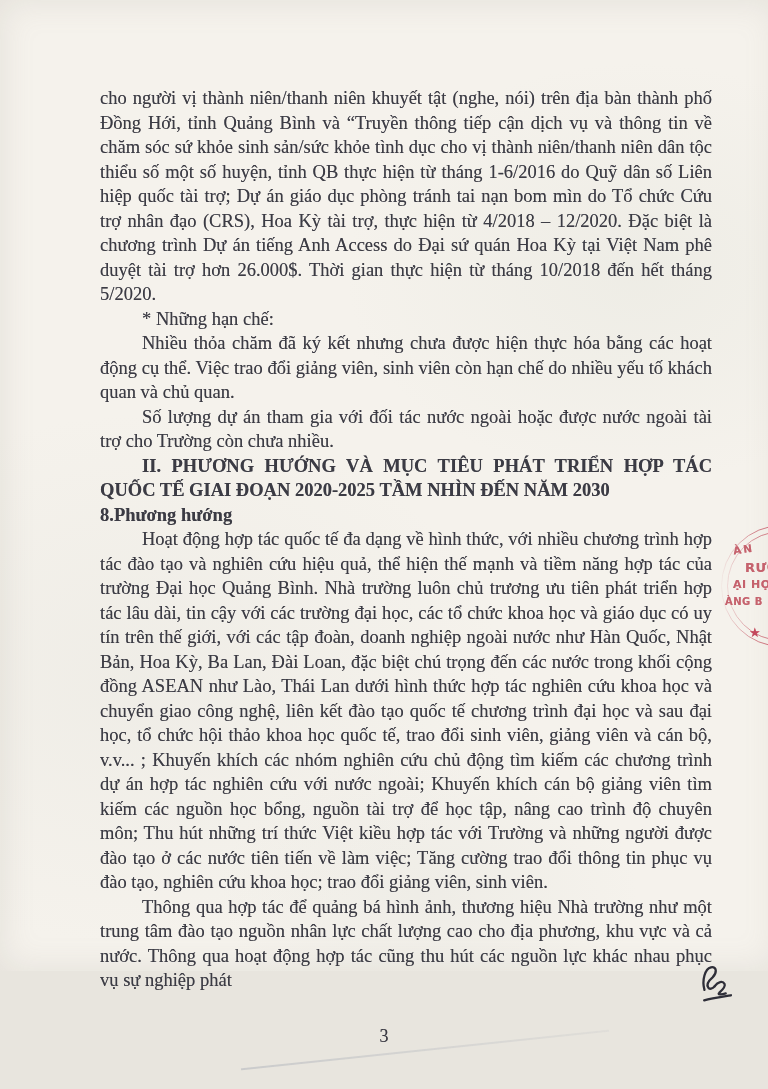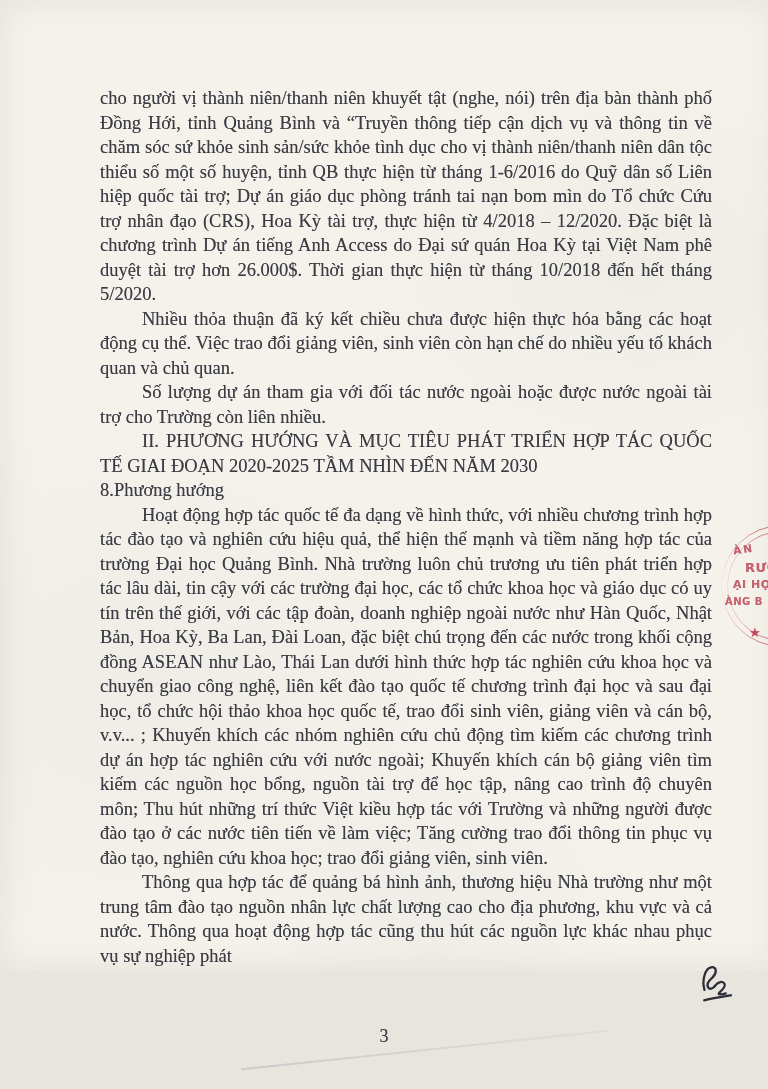--- a/index.html
+++ b/index.html
@@ -19,21 +19,21 @@
     color:#3b3b44;
     padding-left:11px;
   }
   .content{
     position:absolute;left:100px;top:86px;width:612px;
     font-size:18.5px;line-height:24.5px;text-align:justify;
     text-shadow:0 0 .6px rgba(59,59,68,.55);
   }
   .content p{margin:0;text-indent:42px;}
   .content p.no-indent{text-indent:0;}
-  .content p.bold{font-weight:400;}
+  .content p.bold{font-weight:700;}
   .page-number{
     position:absolute;left:0;top:1026px;width:768px;text-align:center;
     font-size:18px;color:#3b3b44;text-shadow:0 0 .6px rgba(59,59,68,.5);
   }
   
   .stamp{
     position:absolute;top:522px;right:0;width:58px;height:130px;
     overflow:hidden;opacity:.92;
     font-family:"DejaVu Sans","Liberation Sans",sans-serif;
   }
@@ -68,22 +68,23 @@
     transform:rotate(-6deg);filter:blur(.7px);
   }
 </style>
 </head>
 <body>
 
 <div class="page">
 
   <div class="content">
     <p class="no-indent">cho người vị thành niên/thanh niên khuyết tật (nghe, nói) trên địa bàn thành phố Đồng Hới, tỉnh Quảng Bình và “Truyền thông tiếp cận dịch vụ và thông tin về chăm sóc sứ khỏe sinh sản/sức khỏe tình dục cho vị thành niên/thanh niên dân tộc thiểu số một số huyện, tỉnh QB thực hiện từ tháng 1-6/2016 do Quỹ dân số Liên hiệp quốc tài trợ; Dự án giáo dục phòng tránh tai nạn bom mìn do Tổ chức Cứu trợ nhân đạo (CRS), Hoa Kỳ tài trợ, thực hiện từ 4/2018 – 12/2020. Đặc biệt là chương trình Dự án tiếng Anh Access do Đại sứ quán Hoa Kỳ tại Việt Nam phê duyệt tài trợ hơn 26.000$. Thời gian thực hiện từ tháng 10/2018 đến hết tháng 5/2020.</p>
-    <p>Nhiều thỏa thuận đã ký kết chiều chưa được hiện thực hóa bằng các hoạt động cụ thể. Việc trao đổi giảng viên, sinh viên còn hạn chế do nhiều yếu tố khách quan và chủ quan.</p>
-    <p>Số lượng dự án tham gia với đối tác nước ngoài hoặc được nước ngoài tài trợ cho Trường còn liên nhiều.</p>
+    <p>* Những hạn chế:</p>
+    <p>Nhiều thỏa chăm đã ký kết nhưng chưa được hiện thực hóa bằng các hoạt động cụ thể. Việc trao đổi giảng viên, sinh viên còn hạn chế do nhiều yếu tố khách quan và chủ quan.</p>
+    <p>Số lượng dự án tham gia với đối tác nước ngoài hoặc được nước ngoài tài trợ cho Trường còn chưa nhiều.</p>
     <p class="bold">II. PHƯƠNG HƯỚNG VÀ MỤC TIÊU PHÁT TRIỂN HỢP TÁC QUỐC TẾ GIAI ĐOẠN 2020-2025 TẦM NHÌN ĐẾN NĂM 2030</p>
     <p class="bold no-indent">8.Phương hướng</p>
     <p>Hoạt động hợp tác quốc tế đa dạng về hình thức, với nhiều chương trình hợp tác đào tạo và nghiên cứu hiệu quả, thể hiện thế mạnh và tiềm năng hợp tác của trường Đại học Quảng Bình. Nhà trường luôn chủ trương ưu tiên phát triển hợp tác lâu dài, tin cậy với các trường đại học, các tổ chức khoa học và giáo dục có uy tín trên thế giới, với các tập đoàn, doanh nghiệp ngoài nước như Hàn Quốc, Nhật Bản, Hoa Kỳ, Ba Lan, Đài Loan, đặc biệt chú trọng đến các nước trong khối cộng đồng ASEAN như Lào, Thái Lan dưới hình thức hợp tác nghiên cứu khoa học và chuyển giao công nghệ, liên kết đào tạo quốc tế chương trình đại học và sau đại học, tổ chức hội thảo khoa học quốc tế, trao đổi sinh viên, giảng viên và cán bộ, v.v... ; Khuyến khích các nhóm nghiên cứu chủ động tìm kiếm các chương trình dự án hợp tác nghiên cứu với nước ngoài; Khuyến khích cán bộ giảng viên tìm kiếm các nguồn học bổng, nguồn tài trợ để học tập, nâng cao trình độ chuyên môn; Thu hút những trí thức Việt kiều hợp tác với Trường và những người được đào tạo ở các nước tiên tiến về làm việc; Tăng cường trao đổi thông tin phục vụ đào tạo, nghiên cứu khoa học; trao đổi giảng viên, sinh viên.</p>
     <p>Thông qua hợp tác để quảng bá hình ảnh, thương hiệu Nhà trường như một trung tâm đào tạo nguồn nhân lực chất lượng cao cho địa phương, khu vực và cả nước. Thông qua hoạt động hợp tác cũng thu hút các nguồn lực khác nhau phục vụ sự nghiệp phát</p>
   </div>
 
   <div class="stamp">
     <div class="rings">
       <div class="ring-outer"></div>
       <div class="ring-inner"></div>

